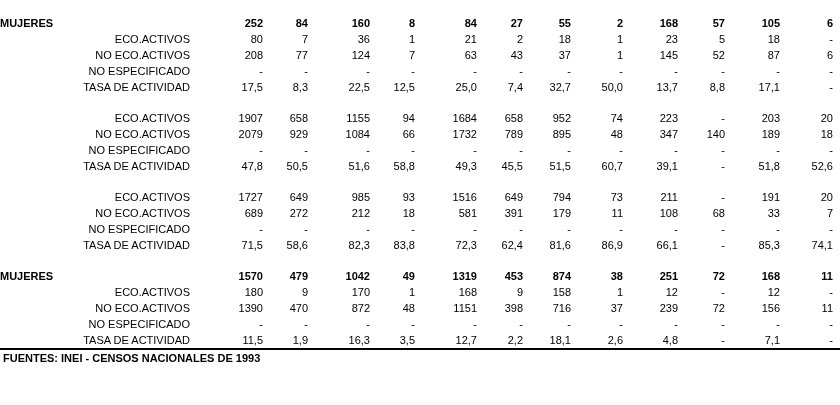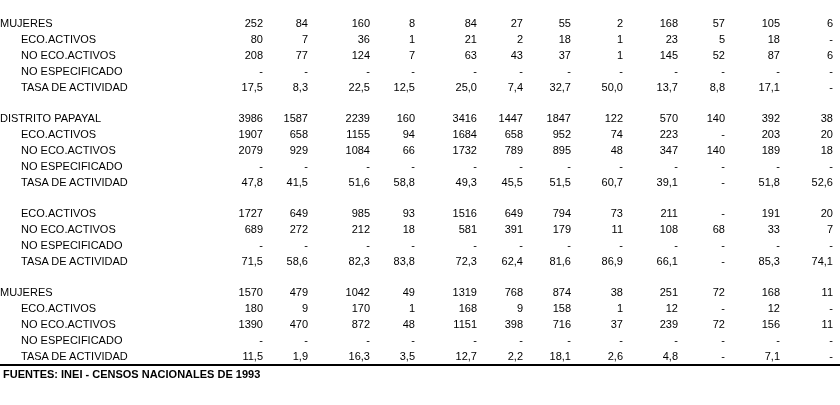--- a/index.html
+++ b/index.html
@@ -21,23 +21,23 @@
   }
   table.census td {
     padding: 0;
     height: 16px;
     line-height: 16px;
     white-space: nowrap;
     overflow: hidden;
     vertical-align: middle;
   }
   td.label { text-align: left; padding-left: 16px; }
-  td.label.indent { padding-left: 21px; }
+  td.label.indent { padding-left: 21px; text-align: right; }
   td.num { text-align: right; }
-  tr.bold-row td { font-weight: normal; }
+  tr.bold-row td { font-weight: bold; }
   tr.spacer-row td { height: 15px; }
   .footer {
     width: 840px;
     border-top: 2px solid #000000;
     margin-top: 0;
     padding: 2px 0 0 3px;
     font-weight: bold;
     font-size: 11px;
     line-height: 13px;
   }
@@ -133,35 +133,20 @@
         <td class="num">32,7</td>
         <td class="num">50,0</td>
         <td class="num">13,7</td>
         <td class="num">8,8</td>
         <td class="num">17,1</td>
         <td class="num">-</td>
       </tr>
       <tr class="spacer-row">
         <td colspan="13"></td>
       </tr>
-      <tr class="bold-row">
-        <td class="label">DISTRITO PAPAYAL</td>
-        <td class="num">3986</td>
-        <td class="num">1587</td>
-        <td class="num">2239</td>
-        <td class="num">160</td>
-        <td class="num">3416</td>
-        <td class="num">1447</td>
-        <td class="num">1847</td>
-        <td class="num">122</td>
-        <td class="num">570</td>
-        <td class="num">140</td>
-        <td class="num">392</td>
-        <td class="num">38</td>
-      </tr>
       <tr>
         <td class="label indent">ECO.ACTIVOS</td>
         <td class="num">1907</td>
         <td class="num">658</td>
         <td class="num">1155</td>
         <td class="num">94</td>
         <td class="num">1684</td>
         <td class="num">658</td>
         <td class="num">952</td>
         <td class="num">74</td>
@@ -196,21 +181,21 @@
         <td class="num">-</td>
         <td class="num">-</td>
         <td class="num">-</td>
         <td class="num">-</td>
         <td class="num">-</td>
         <td class="num">-</td>
       </tr>
       <tr>
         <td class="label indent">TASA DE ACTIVIDAD</td>
         <td class="num">47,8</td>
-        <td class="num">41,5</td>
+        <td class="num">50,5</td>
         <td class="num">51,6</td>
         <td class="num">58,8</td>
         <td class="num">49,3</td>
         <td class="num">45,5</td>
         <td class="num">51,5</td>
         <td class="num">60,7</td>
         <td class="num">39,1</td>
         <td class="num">-</td>
         <td class="num">51,8</td>
         <td class="num">52,6</td>
@@ -281,21 +266,21 @@
       <tr class="spacer-row">
         <td colspan="13"></td>
       </tr>
       <tr class="bold-row">
         <td class="label">MUJERES</td>
         <td class="num">1570</td>
         <td class="num">479</td>
         <td class="num">1042</td>
         <td class="num">49</td>
         <td class="num">1319</td>
-        <td class="num">768</td>
+        <td class="num">453</td>
         <td class="num">874</td>
         <td class="num">38</td>
         <td class="num">251</td>
         <td class="num">72</td>
         <td class="num">168</td>
         <td class="num">11</td>
       </tr>
       <tr>
         <td class="label indent">ECO.ACTIVOS</td>
         <td class="num">180</td>

